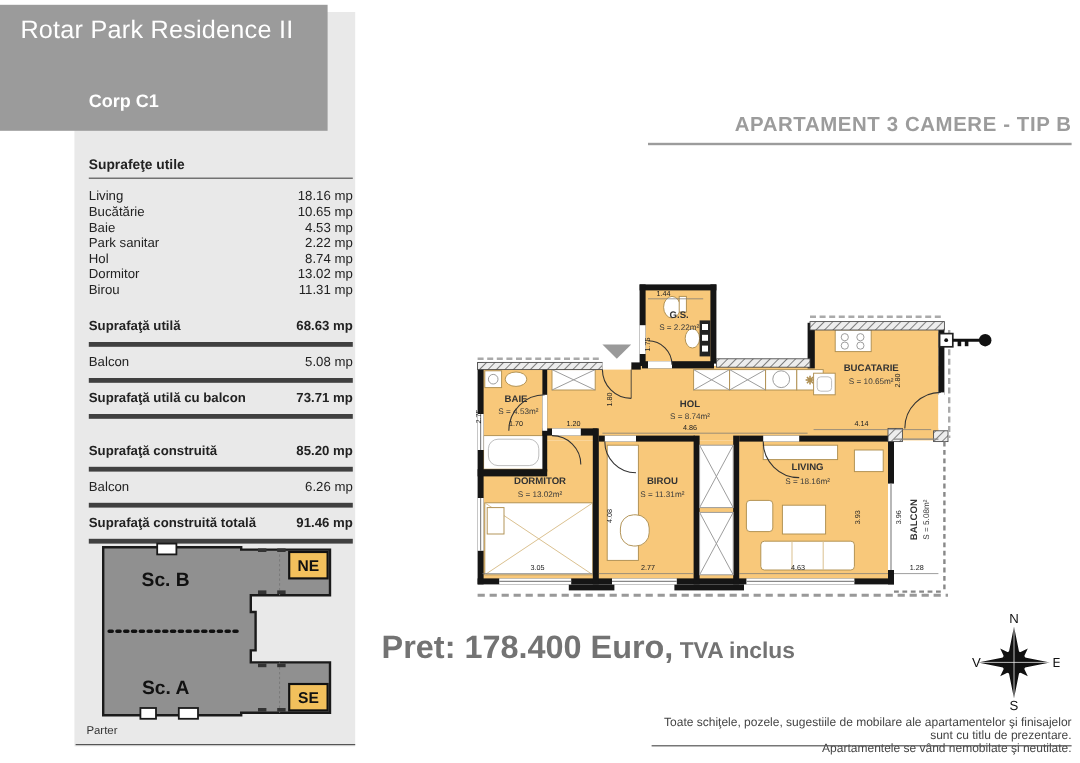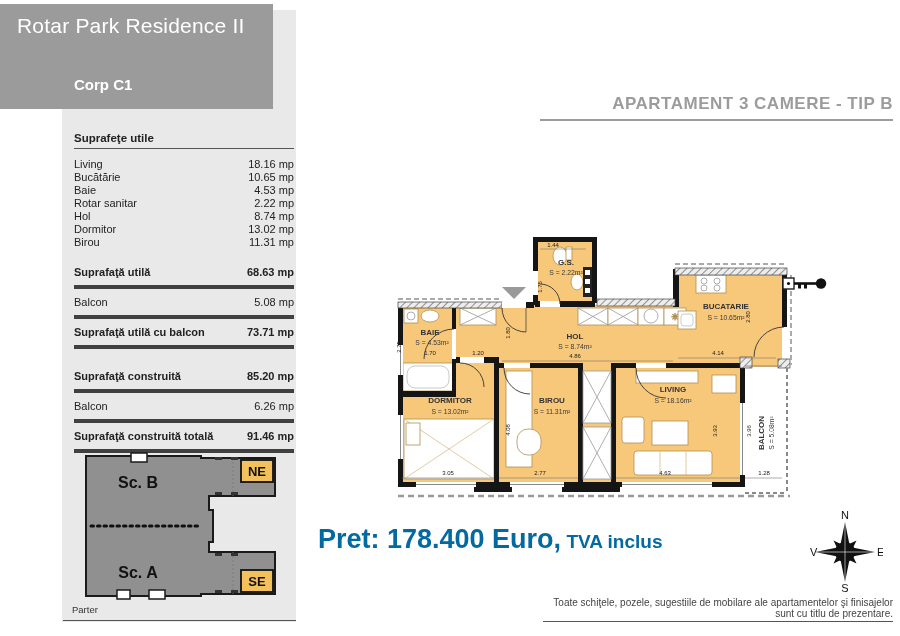--- a/index.html
+++ b/index.html
@@ -17,21 +17,21 @@
              border-bottom:2px solid #9c9c9c;}
   
   .areas{position:absolute;left:74px;top:132px;width:220px;font-size:11px;color:#222;}
   .areas .sect{font-weight:bold;font-size:11.5px;padding-bottom:4px;border-bottom:1.5px solid #555;margin-bottom:9px;}
   .arow{display:flex;justify-content:space-between;line-height:13px;}
   .srow{display:flex;justify-content:space-between;padding:7px 0;border-bottom:4px solid #404040;}
   .srow.bold{font-weight:bold;}
   .gap14{height:14px;}
   .gap10{height:10px;}
   
-  .price{position:absolute;left:318px;top:524px;color:#0369a1;white-space:nowrap;}
+  .price{position:absolute;left:318px;top:524px;color:#737373;white-space:nowrap;}
   .price .big{font-size:27px;font-weight:bold;}
   .price .small{font-size:19px;font-weight:bold;}
   
   .parter{position:absolute;left:72px;top:604px;font-size:9.5px;color:#333;}
   .parter-line{position:absolute;left:63px;top:620px;width:233px;border-top:1.5px solid #555;}
   .footer-note{position:absolute;left:540px;top:597px;width:353px;text-align:right;
                font-size:10px;line-height:11px;color:#444;}
   .footer-line{position:absolute;left:543px;top:621px;width:350px;border-top:1.5px solid #555;}
   svg text{font-family:"Liberation Sans",sans-serif;}
   .rname{font-weight:bold;font-size:8px;fill:#333;}
@@ -63,21 +63,21 @@
       </div>
     <div class="arow">
         <span>Bucătărie</span>
         <span>10.65 mp</span>
       </div>
     <div class="arow">
         <span>Baie</span>
         <span>4.53 mp</span>
       </div>
     <div class="arow">
-        <span>Rotar sanitar</span>
+        <span>Park sanitar</span>
         <span>2.22 mp</span>
       </div>
     <div class="arow">
         <span>Hol</span>
         <span>8.74 mp</span>
       </div>
     <div class="arow">
         <span>Dormitor</span>
         <span>13.02 mp</span>
       </div>
@@ -374,16 +374,17 @@
       <line x1="6" y1="42" x2="66" y2="42" stroke="#fff" stroke-width="0.6"></line>
     </g>
     <text class="cletter" x="36" y="9" text-anchor="middle">N</text>
     <text class="cletter" x="36" y="82" text-anchor="middle">S</text>
     <text class="cletter" x="1" y="46">V</text>
     <text class="cletter" x="68" y="46">E</text>
   </svg>
 
   <div class="footer-note">
     <div>Toate schiţele, pozele, sugestiile de mobilare ale apartamentelor şi finisajelor sunt cu titlu de prezentare.</div>
+    <div>Apartamentele se vând nemobilate şi neutilate.</div>
   </div>
   <div class="footer-line"></div>
 
 </div>
 
 </body></html>

